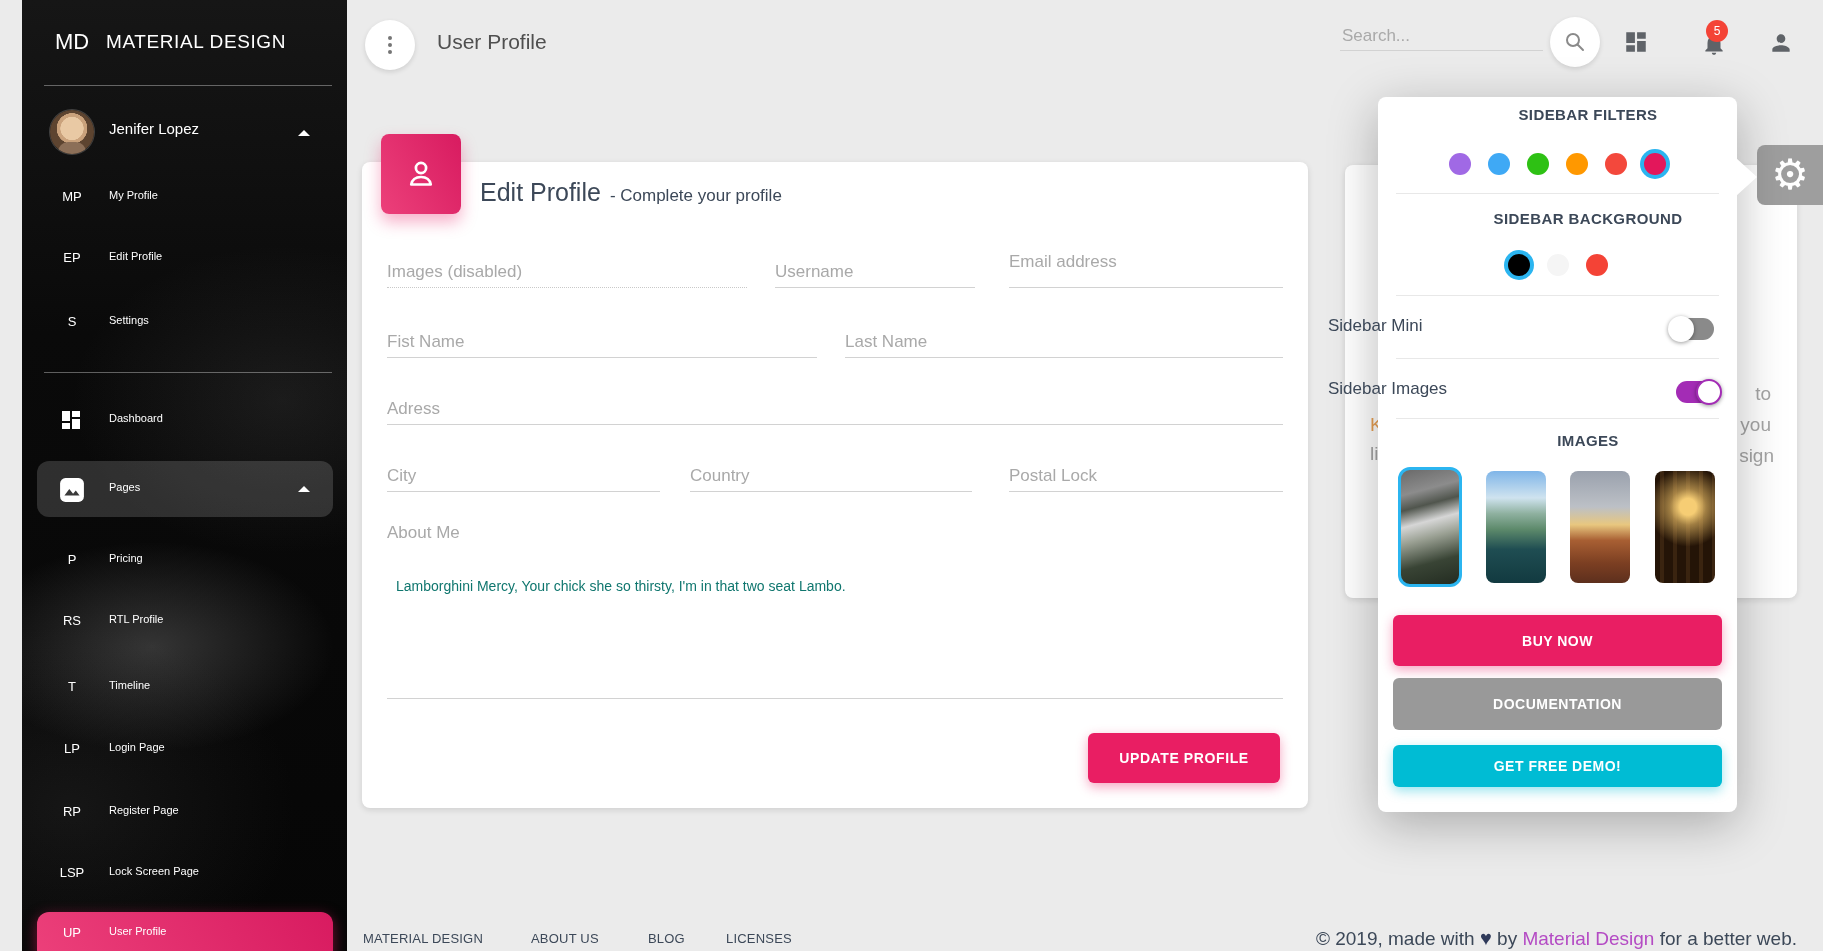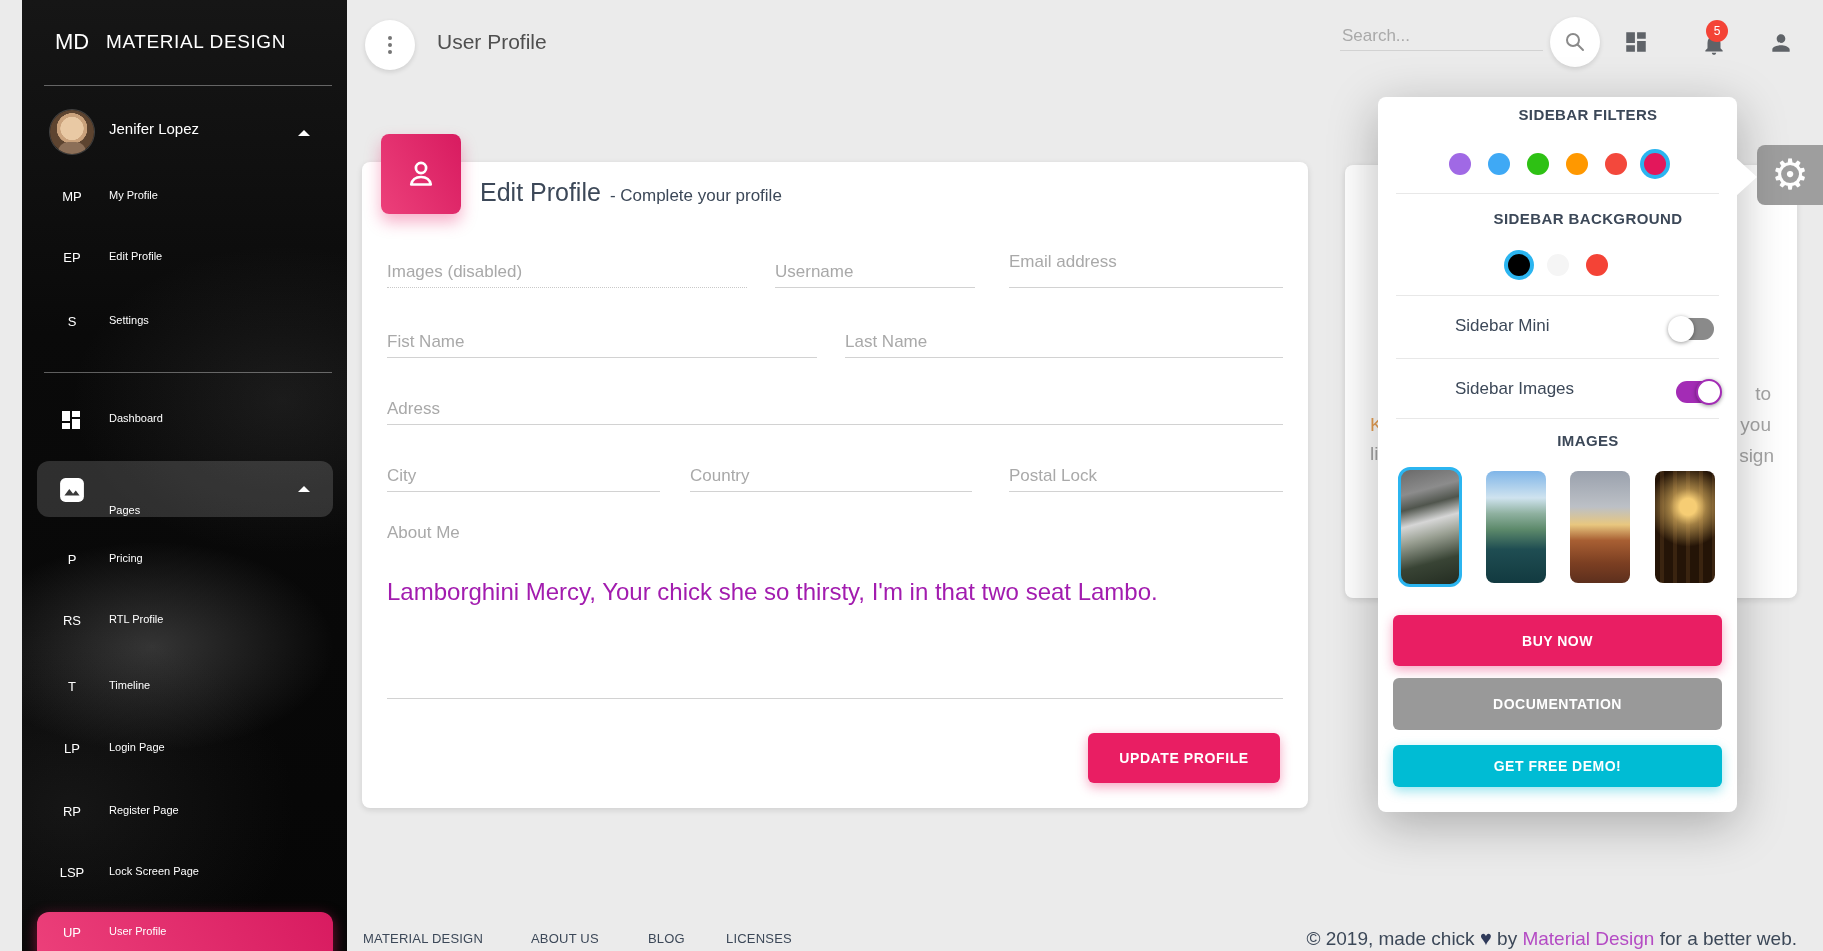--- a/index.html
+++ b/index.html
@@ -51,21 +51,21 @@
   .card-form { position:absolute; left:362px; top:162px; width:946px; height:646px; }
   .hdr-icon { position:absolute; left:381px; top:134px; width:80px; height:80px; border-radius:8px;
     background:linear-gradient(60deg,#ec407a,#d81b60); box-shadow:0 8px 16px rgba(233,30,99,.35);
     display:flex; align-items:center; justify-content:center; z-index:2; }
   .hdr-line { position:absolute; left:480px; top:178px; display:flex; align-items:baseline; gap:9px; }
   .hdr-title { font-size:25px; font-weight:300; color:#3c4858; }
   .hdr-sub { font-size:17px; font-weight:300; color:#3c4858; }
   .f-label { position:absolute; font-size:17px; color:#a9a9a9; white-space:nowrap; }
   .f-line { position:absolute; height:0; border-bottom:1px solid #d2d2d2; }
   .f-line.dotted { border-bottom-style:dotted; border-bottom-color:#c9c9c9; }
-  .about-text { position:absolute; left:387px; top:578px; font-size:24px; color:#a21caf; }
+  .about-text { position:absolute; left:396px; top:578px; font-size:14px; color:#0f766e; }
   .update-btn { position:absolute; left:1088px; top:733px; width:192px; height:50px; border:none; border-radius:6px;
     background:#e91e63; color:#fff; font-size:14px; font-weight:bold; letter-spacing:.6px;
     box-shadow:0 4px 12px rgba(233,30,99,.4); font-family:inherit; }
 
   
   .card-hidden { position:absolute; left:1345px; top:165px; width:452px; height:433px; z-index:1; }
   .frag { position:absolute; font-size:19px; color:#a5a5a5; white-space:nowrap; }
   .frag.orange { color:#e8a053; overflow:hidden; width:8px; }
 
   
@@ -75,21 +75,21 @@
     border-top:19px solid transparent; border-bottom:19px solid transparent; border-left:21px solid #fff; }
   .gear-btn { position:absolute; left:1757px; top:145px; width:66px; height:60px; background:#9e9e9e;
     border-radius:8px 0 0 8px; z-index:4; display:flex; align-items:center; justify-content:center; }
   .gear-glyph { color:#fff; font-size:42px; line-height:1; font-family:"DejaVu Sans",sans-serif; }
   .p-title { position:absolute; left:1378px; width:420px; text-align:center; font-size:15px; font-weight:bold;
     color:#3c4858; letter-spacing:.4px; z-index:6; }
   .p-div { position:absolute; left:1396px; width:323px; height:1px; background:#e8e8e8; z-index:6; }
   .dot-row { position:absolute; left:1378px; width:359px; display:flex; justify-content:center; gap:17px; z-index:6; }
   .dot { width:22px; height:22px; border-radius:50%; }
   .dot.sel { box-shadow:0 0 0 4px #2bb5f0; }
-  .p-label { position:absolute; left:1455px; font-size:17px; color:#3c4858; z-index:6; }
+  .p-label { position:absolute; left:1328px; font-size:17px; color:#3c4858; z-index:6; }
   .toggle { position:absolute; width:44px; height:22px; border-radius:11px; z-index:6; }
   .toggle .knob { position:absolute; top:-2px; width:26px; height:26px; border-radius:50%; background:#fff;
     box-shadow:0 1px 4px rgba(0,0,0,.4); }
   .toggle.off { background:#8a8a8a; }
   .toggle.off .knob { left:-2px; }
   .toggle.on { background:#a32cb5; }
   .toggle.on .knob { right:-2px; border:2px solid #a32cb5; }
   .thumb { position:absolute; border-radius:8px; z-index:6; }
   .thumb.sel { border:3px solid #2bb5f0; border-radius:12px; }
   .thumb1 { background:linear-gradient(165deg,#6a6a6a 0%,#8c8c8c 20%,#50554d 32%,#d6d6d6 45%,#9aa093 58%,#394435 78%,#232c21 100%); }
@@ -140,21 +140,21 @@
       <path fill="#fff" d="M3 13h8V3H3v10zm0 8h8v-6H3v6zm10 0h8V11h-8v10zm0-18v6h8V3h-8z"></path>
     </svg>
     <span class="sb-label" style="top:412px">Dashboard</span>
   </div>
 
   <div class="pages-active"></div>
   <svg class="sb-icon" style="top:477px;z-index:11" width="26" height="26" viewBox="0 0 24 24">
     <rect x="1" y="1" width="22" height="22" rx="5" fill="#fff"></rect>
     <path fill="#3a3a3a" d="M5 17l4.5-6 3.5 4.5 2.5-3L19 17z"></path>
   </svg>
-  <span class="sb-label" style="top:504px;z-index:11">Pages</span>
+  <span class="sb-label" style="top:481px;z-index:11">Pages</span>
   <div class="caret-up abs" style="left:276px;top:486px;z-index:11"></div>
 
   <div>
     <span class="mini" style="top:552px">P</span>
     <span class="sb-label" style="top:552px">Pricing</span>
   </div>
   <div>
     <span class="mini" style="top:613px">RS</span>
     <span class="sb-label" style="top:613px">RTL Profile</span>
   </div>
@@ -297,18 +297,18 @@
 
 <button class="p-btn" style="top:615px;height:51px;background:#e91e63;box-shadow:0 4px 12px rgba(233,30,99,.4)">BUY NOW</button>
 <button class="p-btn" style="top:678px;height:52px;background:#999999">DOCUMENTATION</button>
 <button class="p-btn" style="top:745px;height:42px;background:#00bcd4;box-shadow:0 4px 12px rgba(0,188,212,.4)">GET FREE DEMO!</button>
 
 <a class="foot-link" style="left:363px">MATERIAL DESIGN</a>
 <a class="foot-link" style="left:531px">ABOUT US</a>
 <a class="foot-link" style="left:648px">BLOG</a>
 <a class="foot-link" style="left:726px">LICENSES</a>
 <div class="copyright">
-  <span>© 2019, made chick</span>
+  <span>© 2019, made with</span>
   <span class="heart">♥</span>
   <span>by</span>
   <span class="brand-link">Material Design</span>
   <span>for a better web.</span>
 </div>
 
 </body></html>

